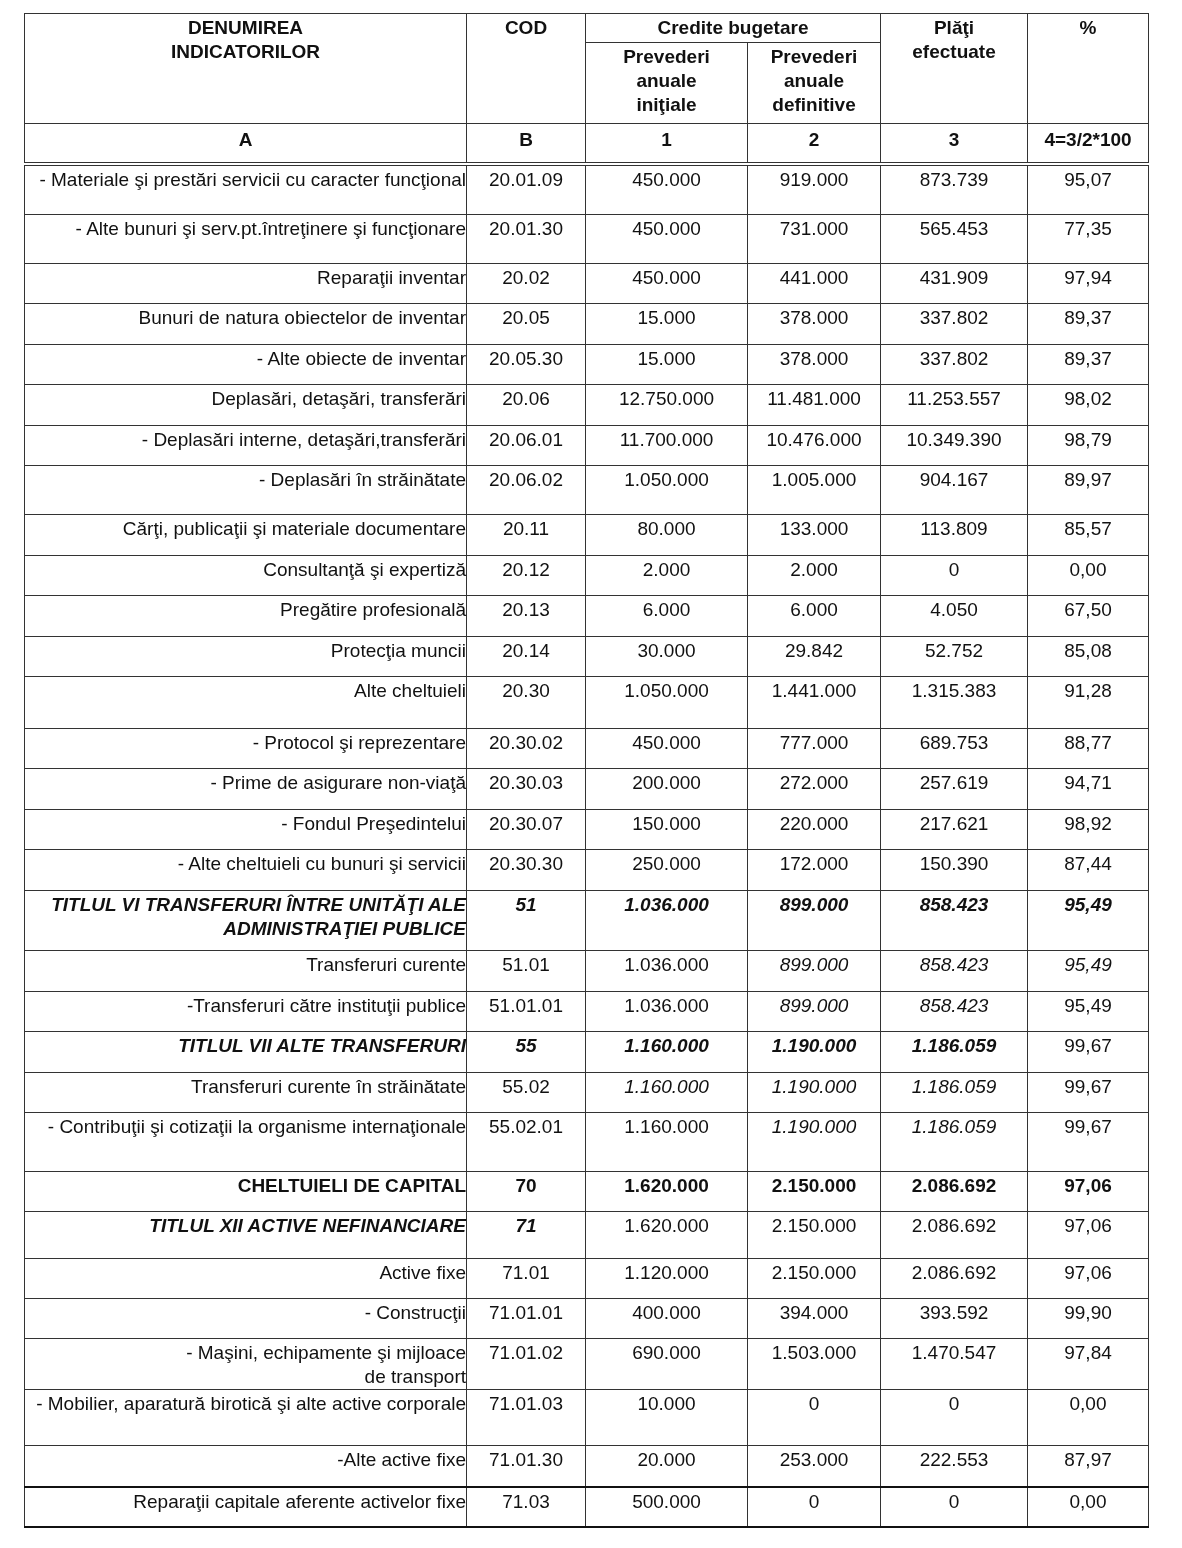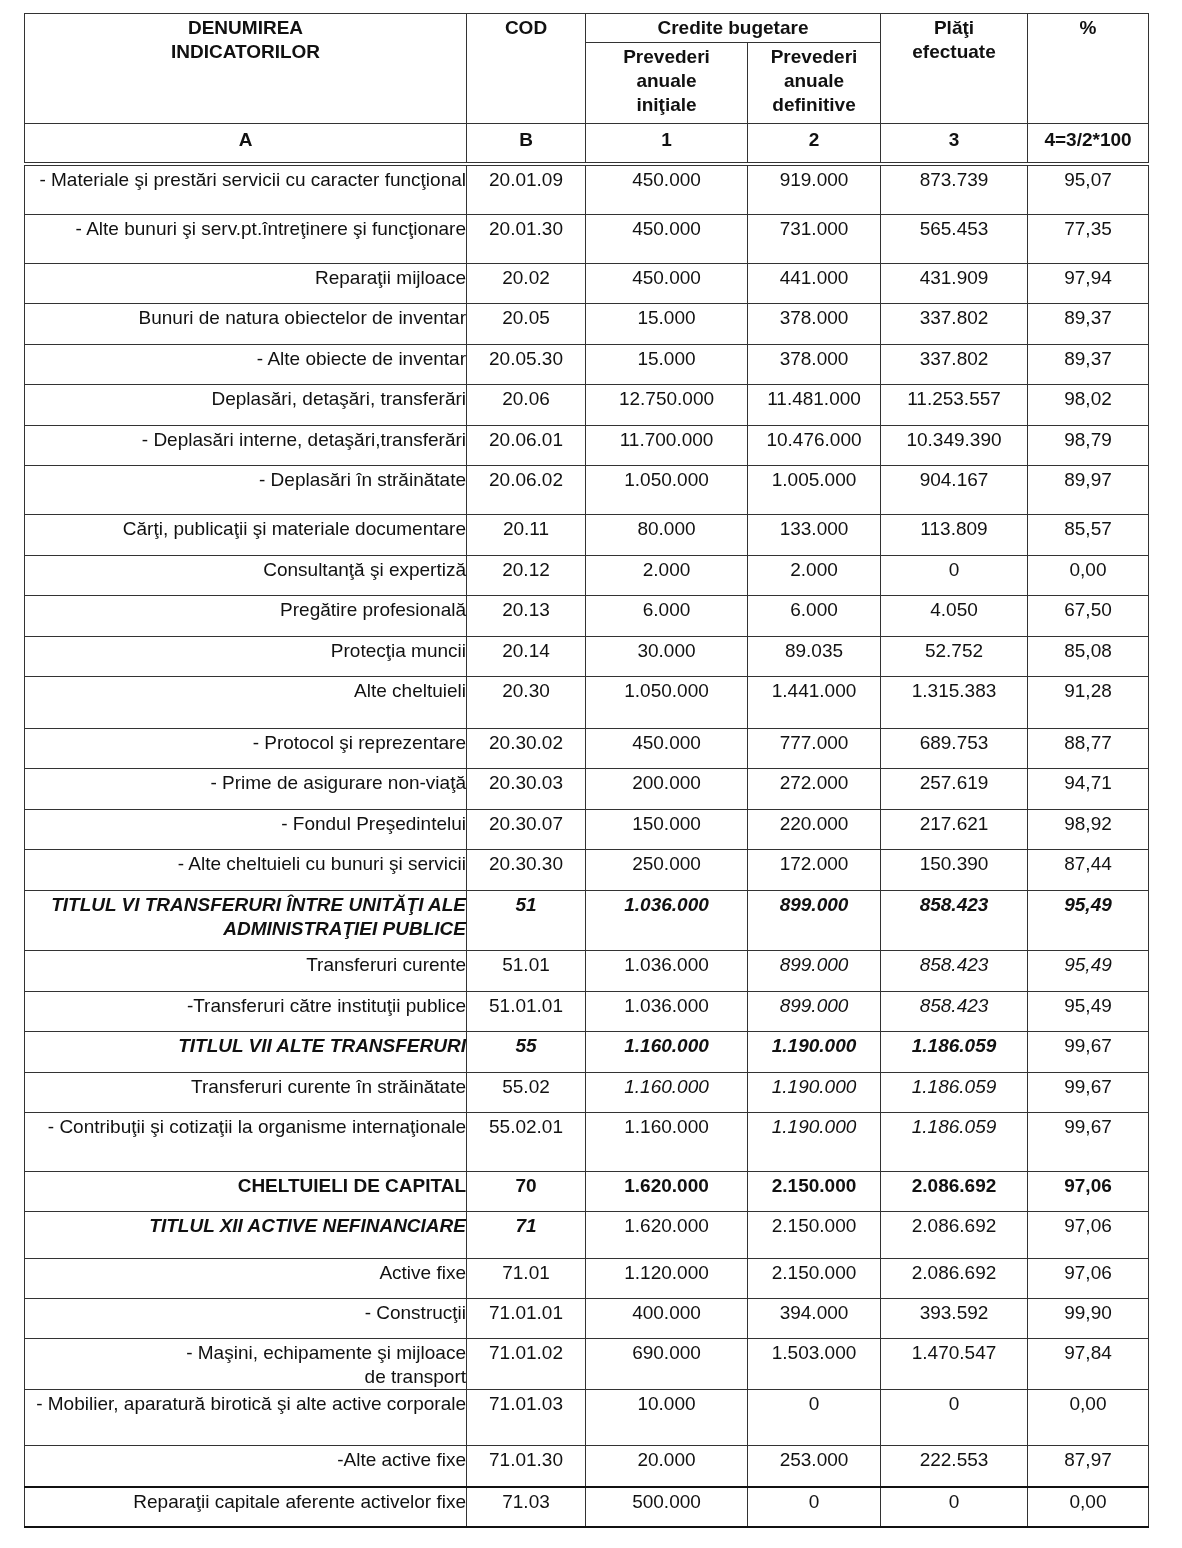--- a/index.html
+++ b/index.html
@@ -85,21 +85,21 @@
     </tr>
     <tr style="height:49px;">
       <td class="name">- Alte bunuri şi serv.pt.întreţinere şi funcţionare</td>
       <td class="num">20.01.30</td>
       <td class="num">450.000</td>
       <td class="num">731.000</td>
       <td class="num">565.453</td>
       <td class="num">77,35</td>
     </tr>
     <tr style="height:40px;">
-      <td class="name">Reparaţii mijloace</td>
+      <td class="name">Reparaţii inventar</td>
       <td class="num">20.02</td>
       <td class="num">450.000</td>
       <td class="num">441.000</td>
       <td class="num">431.909</td>
       <td class="num">97,94</td>
     </tr>
     <tr style="height:41px;">
       <td class="name">Bunuri de natura obiectelor de inventar</td>
       <td class="num">20.05</td>
       <td class="num">15.000</td>
@@ -160,21 +160,21 @@
       <td class="num">20.13</td>
       <td class="num">6.000</td>
       <td class="num">6.000</td>
       <td class="num">4.050</td>
       <td class="num">67,50</td>
     </tr>
     <tr style="height:40px;">
       <td class="name">Protecţia muncii</td>
       <td class="num">20.14</td>
       <td class="num">30.000</td>
-      <td class="num">89.035</td>
+      <td class="num">29.842</td>
       <td class="num">52.752</td>
       <td class="num">85,08</td>
     </tr>
     <tr style="height:52px;">
       <td class="name">Alte cheltuieli</td>
       <td class="num">20.30</td>
       <td class="num">1.050.000</td>
       <td class="num">1.441.000</td>
       <td class="num">1.315.383</td>
       <td class="num">91,28</td>

